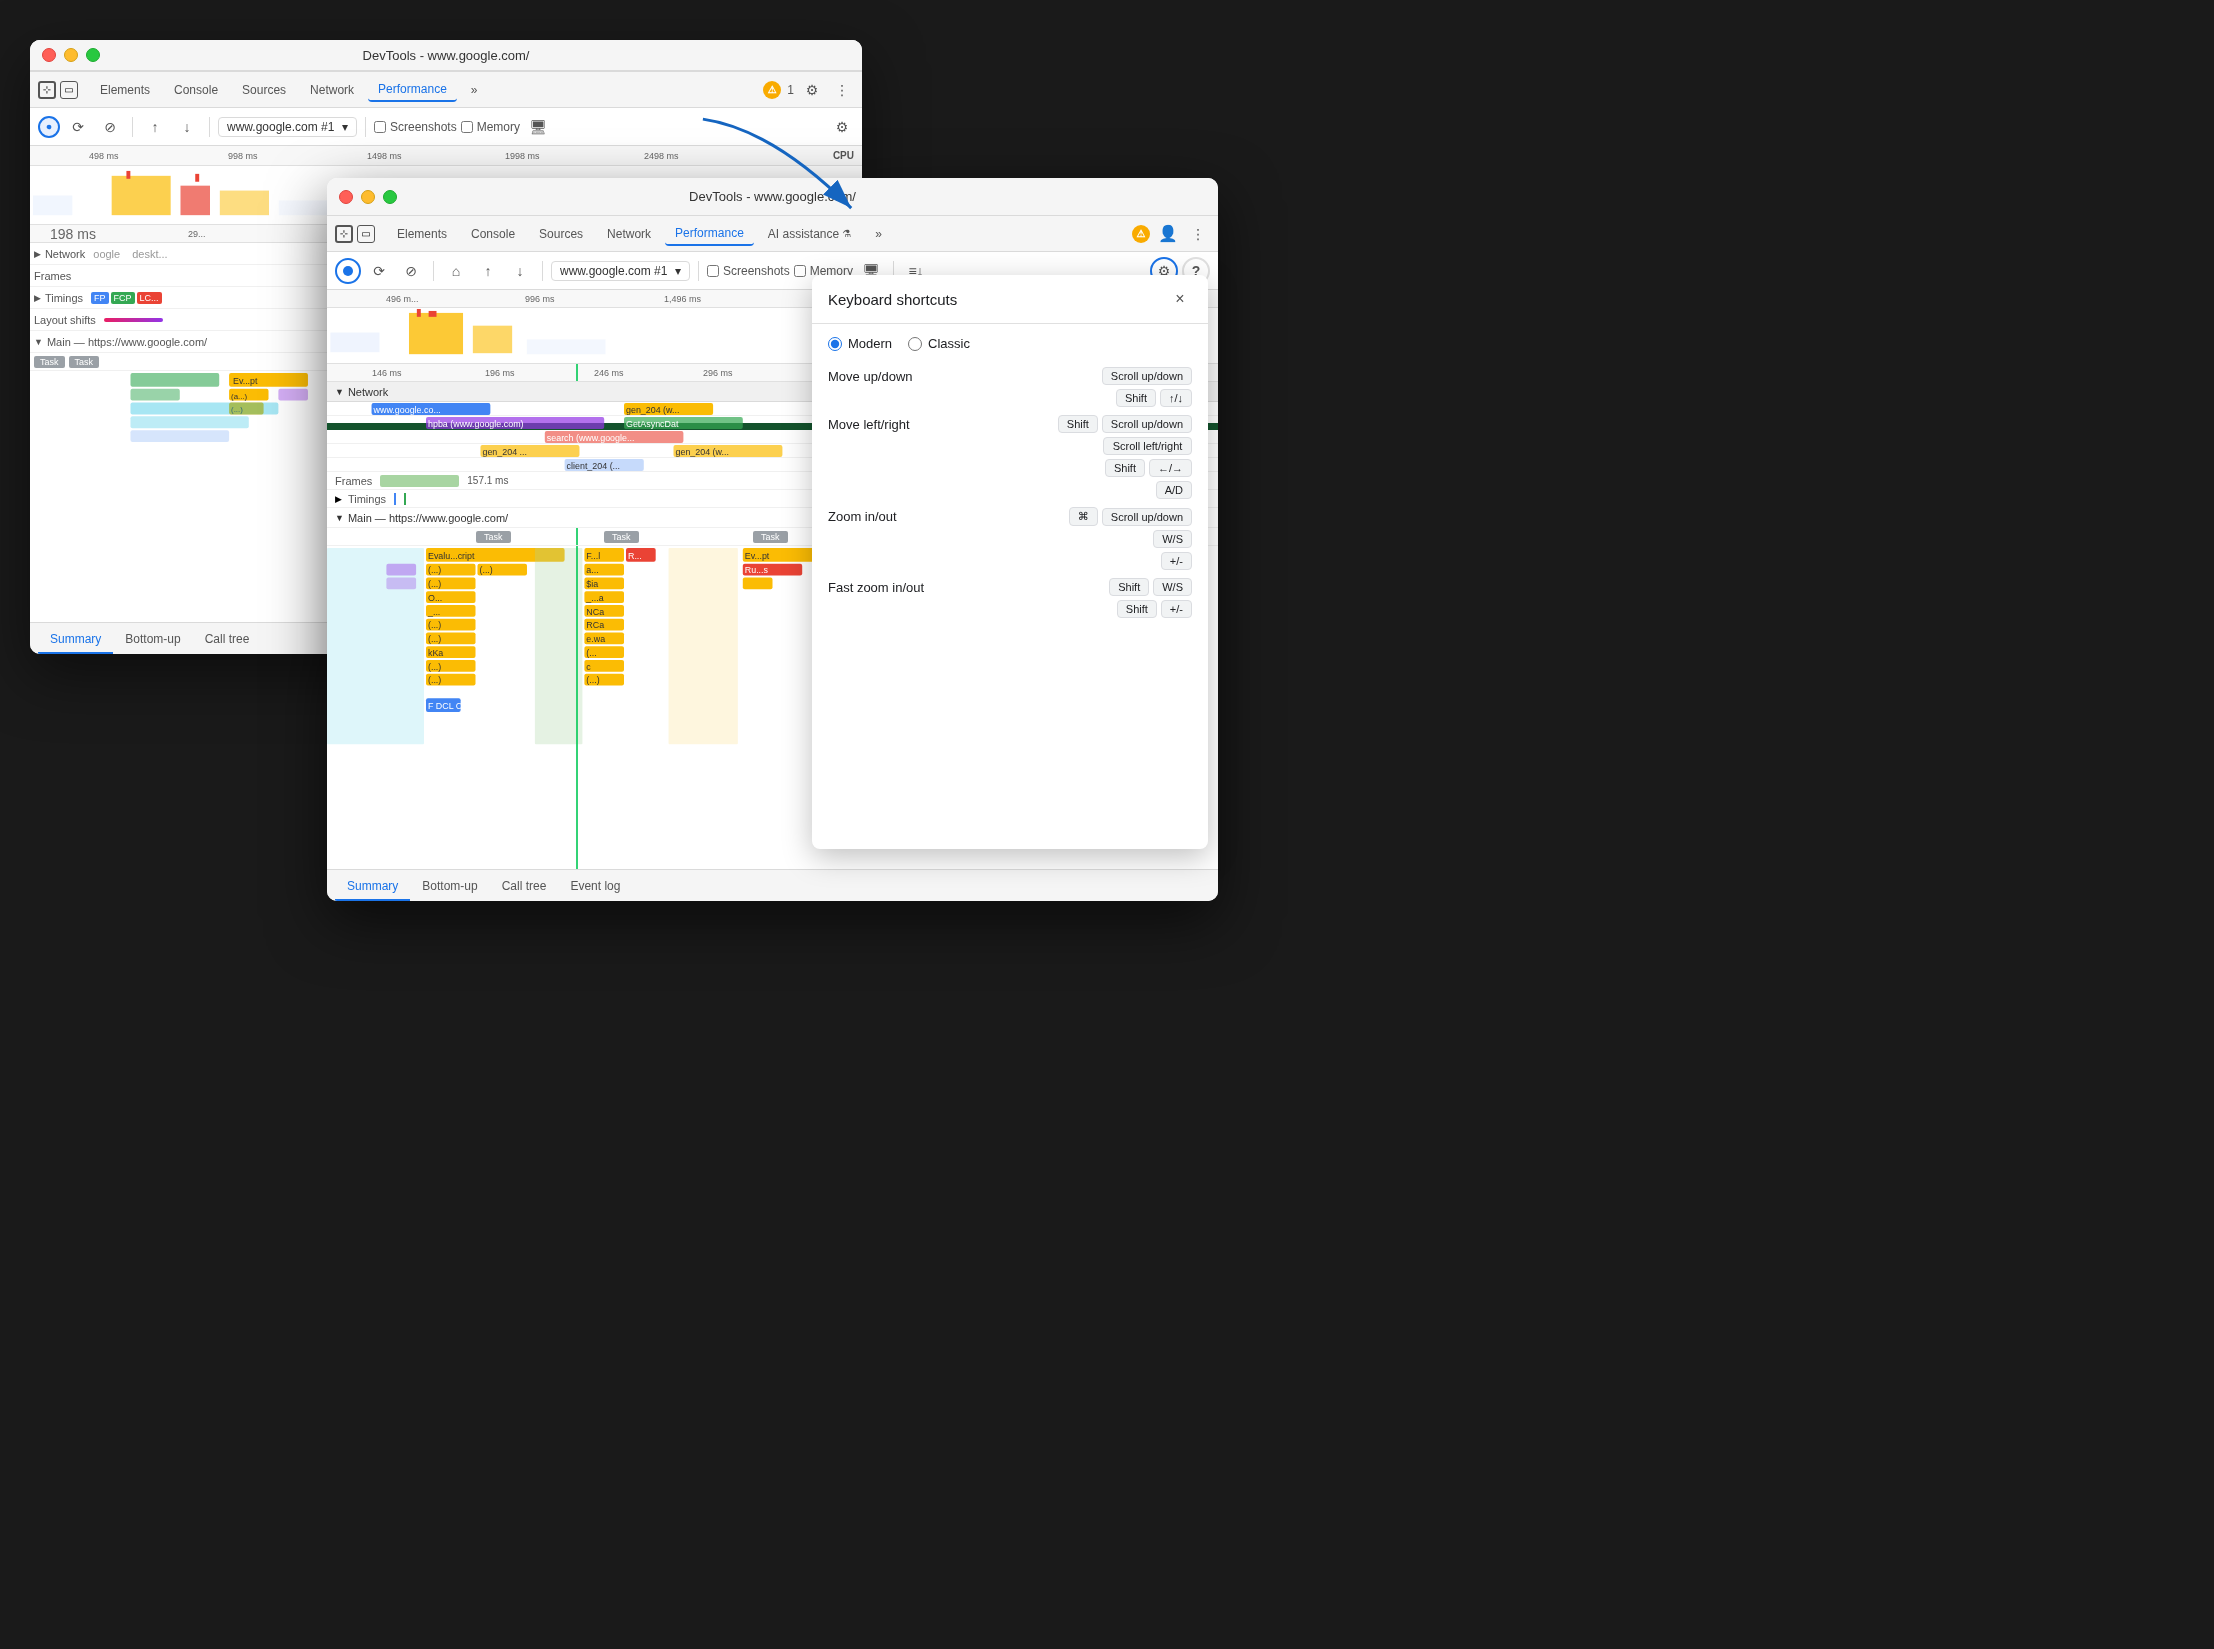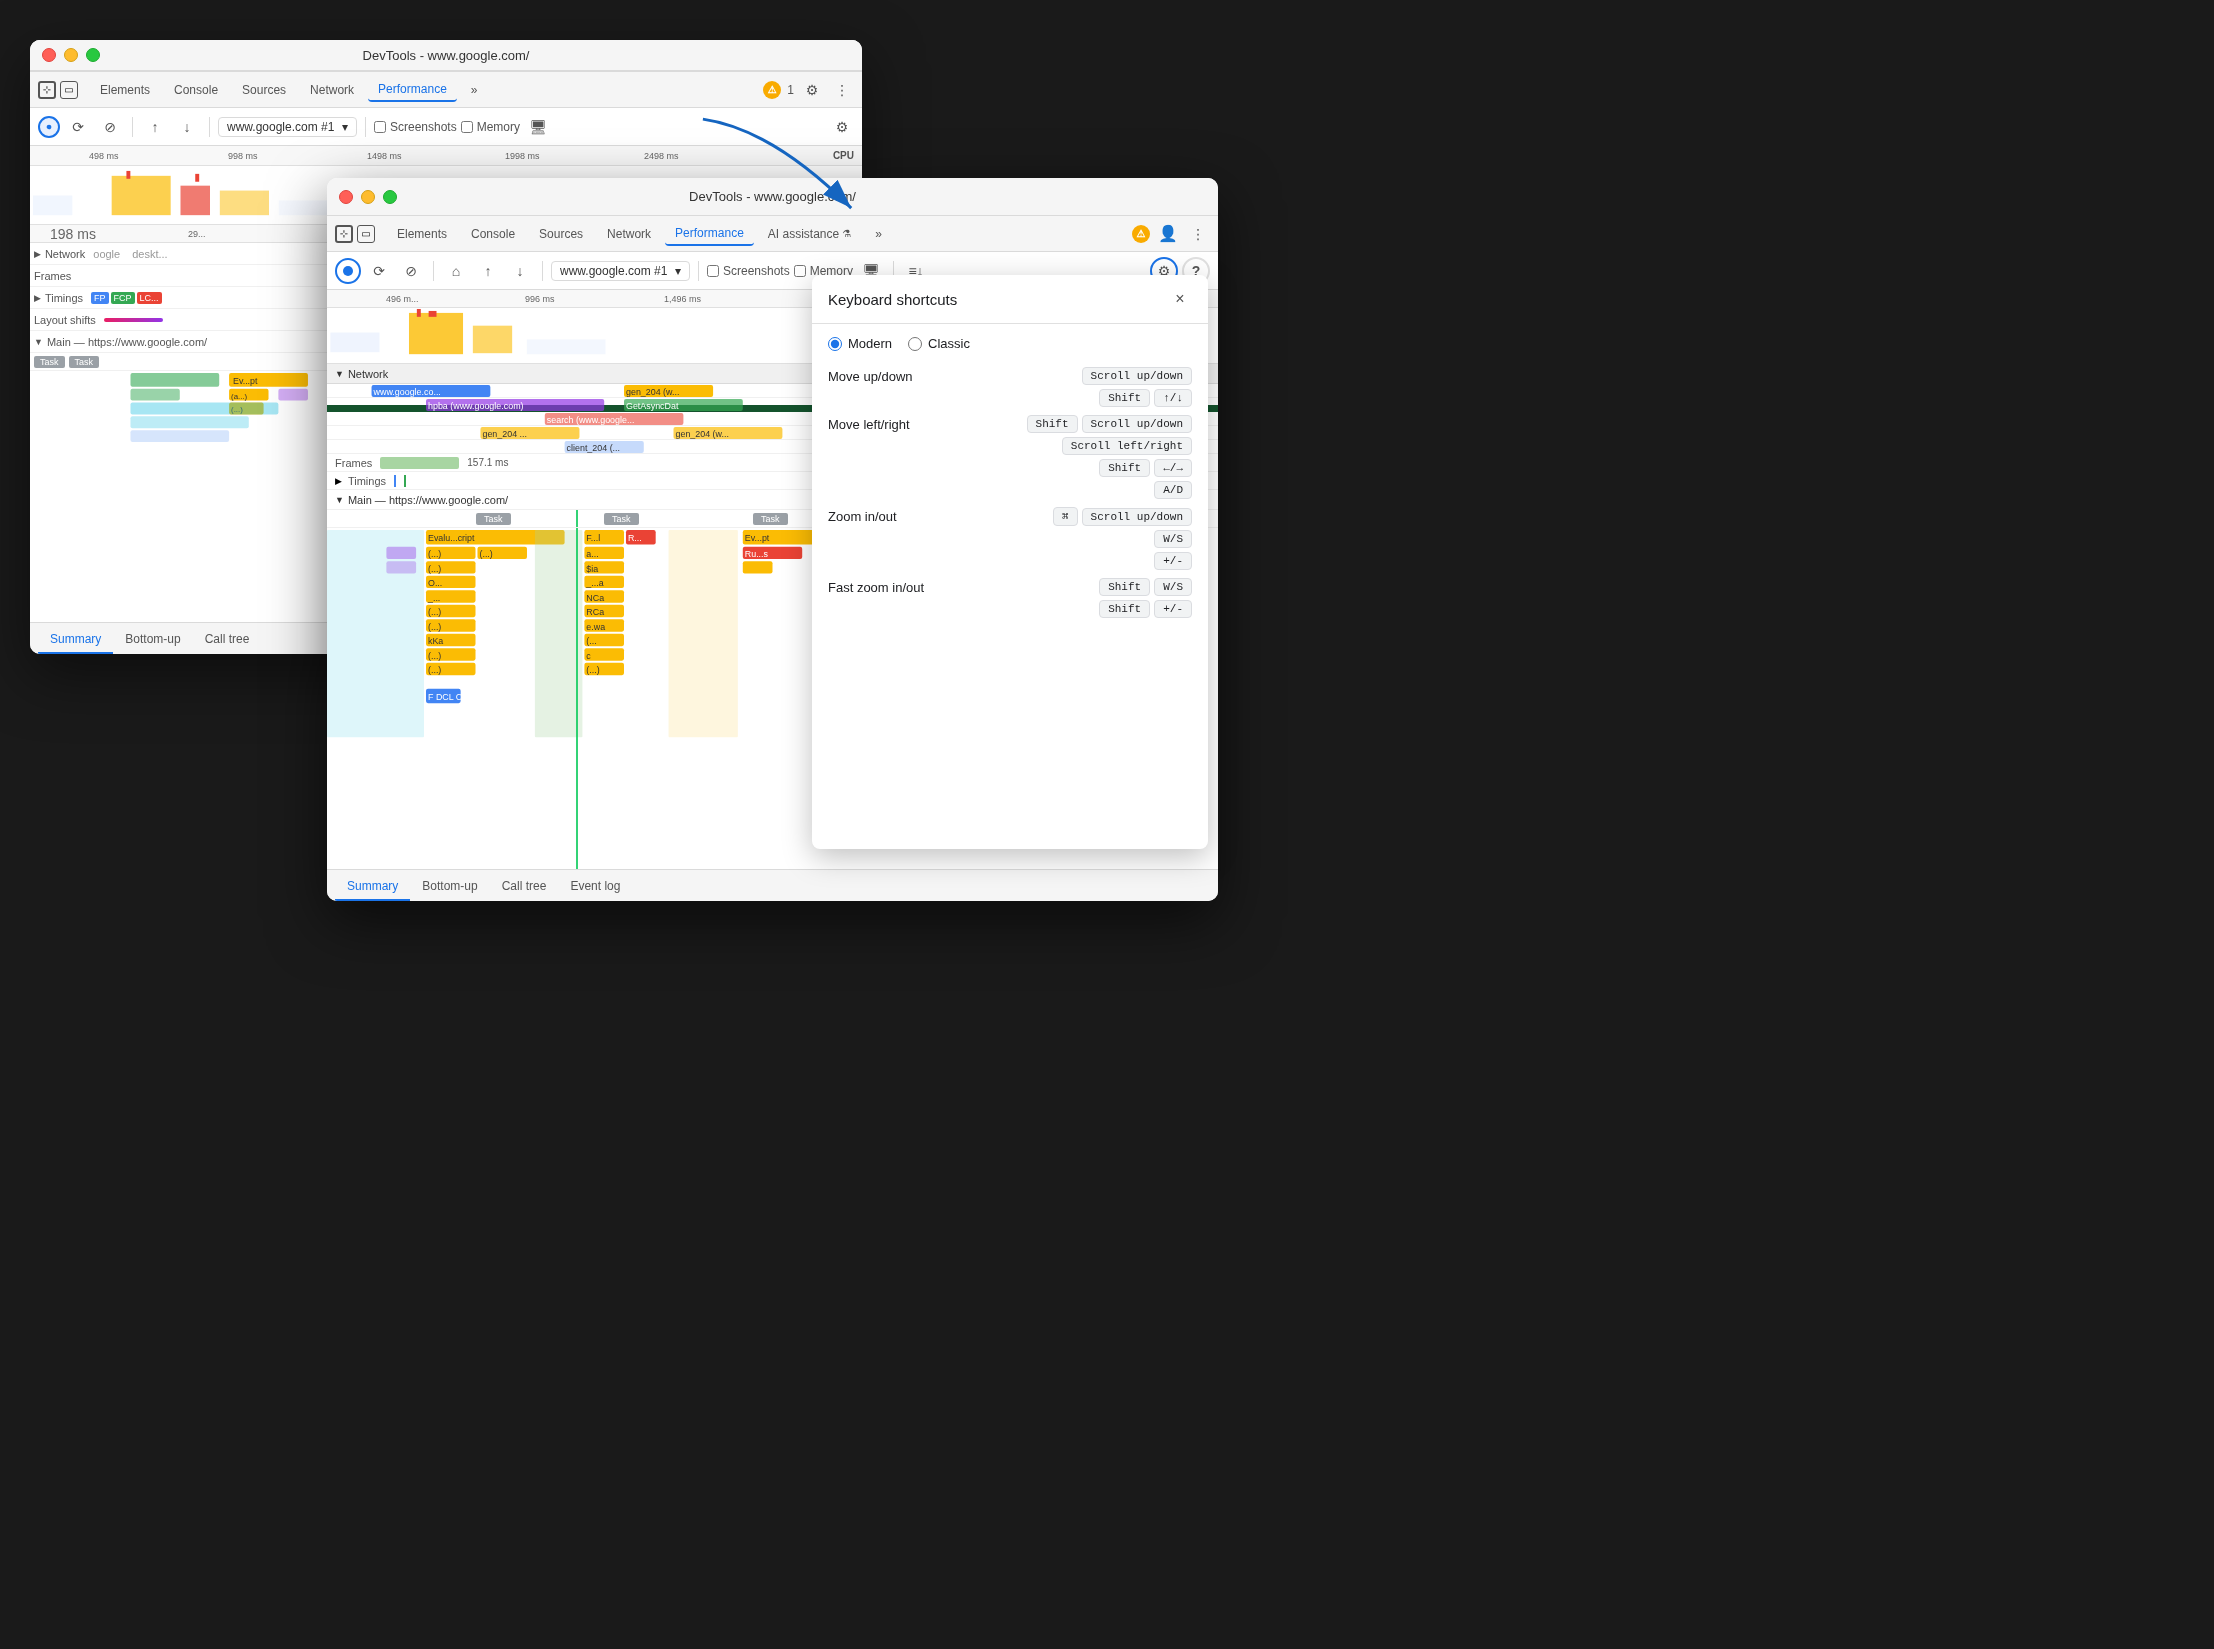--- a/index.html
+++ b/index.html
@@ -243,21 +243,21 @@
       display: flex;
       align-items: center;
       gap: 4px;
     }
     .kbd {
       background: #f1f3f4;
       border: 1px solid #dadce0;
       border-radius: 4px;
       padding: 2px 8px;
       font-size: 11px;
-      font-family: Liberation Mono, monospace;
+      font-family: Liberation Sans, sans-serif;
       color: #202124;
       white-space: nowrap;
     }
     .kbd.wide { min-width: 89px; text-align: center; }
 
     .devtools-bg-header {
       background: #f5f5f5;
       border-bottom: 1px solid #dadada;
     }
 
@@ -584,20 +584,28 @@
           <rect x="145" y="18" width="40" height="28" fill="#fbbc04" opacity="0.6"></rect>
           <rect x="200" y="32" width="80" height="15" fill="#e8f0fe" opacity="0.5"></rect>
 
           <rect x="88" y="1" width="4" height="8" fill="#ea4335"></rect>
         </svg>
       </div>
     </div>
 
     <div style="flex:1; overflow:hidden; display:flex; flex-direction:column; min-height:0;">
 
+      <div style="height:18px; background:#f8f8f8; border-bottom:1px solid #e0e0e0; display:flex; align-items:center; padding:0 8px; position:relative; flex-shrink:0;">
+        <span style="position:absolute; left:45px; font-size:9px; color:#666;">146 ms</span>
+        <span style="position:absolute; left:158px; font-size:9px; color:#666;">196 ms</span>
+        <span style="position:absolute; left:267px; font-size:9px; color:#666;">246 ms</span>
+        <span style="position:absolute; left:376px; font-size:9px; color:#666;">296 ms</span>
+
+        <div class="v-line" style="left: 249px; background:#00c853; z-index:5;"></div>
+      </div>
 
       <div style="flex-shrink:0;">
         <div class="section-label">
           <span class="arrow">▼</span>
           <span>Network</span>
         </div>
 
         <div style="position:relative; height:14px; border-bottom:1px solid #f0f0f0;">
           <svg width="100%" height="14" viewBox="0 0 900 14">
             <rect x="45" y="1" width="120" height="12" fill="#4285f4" rx="2"></rect>

